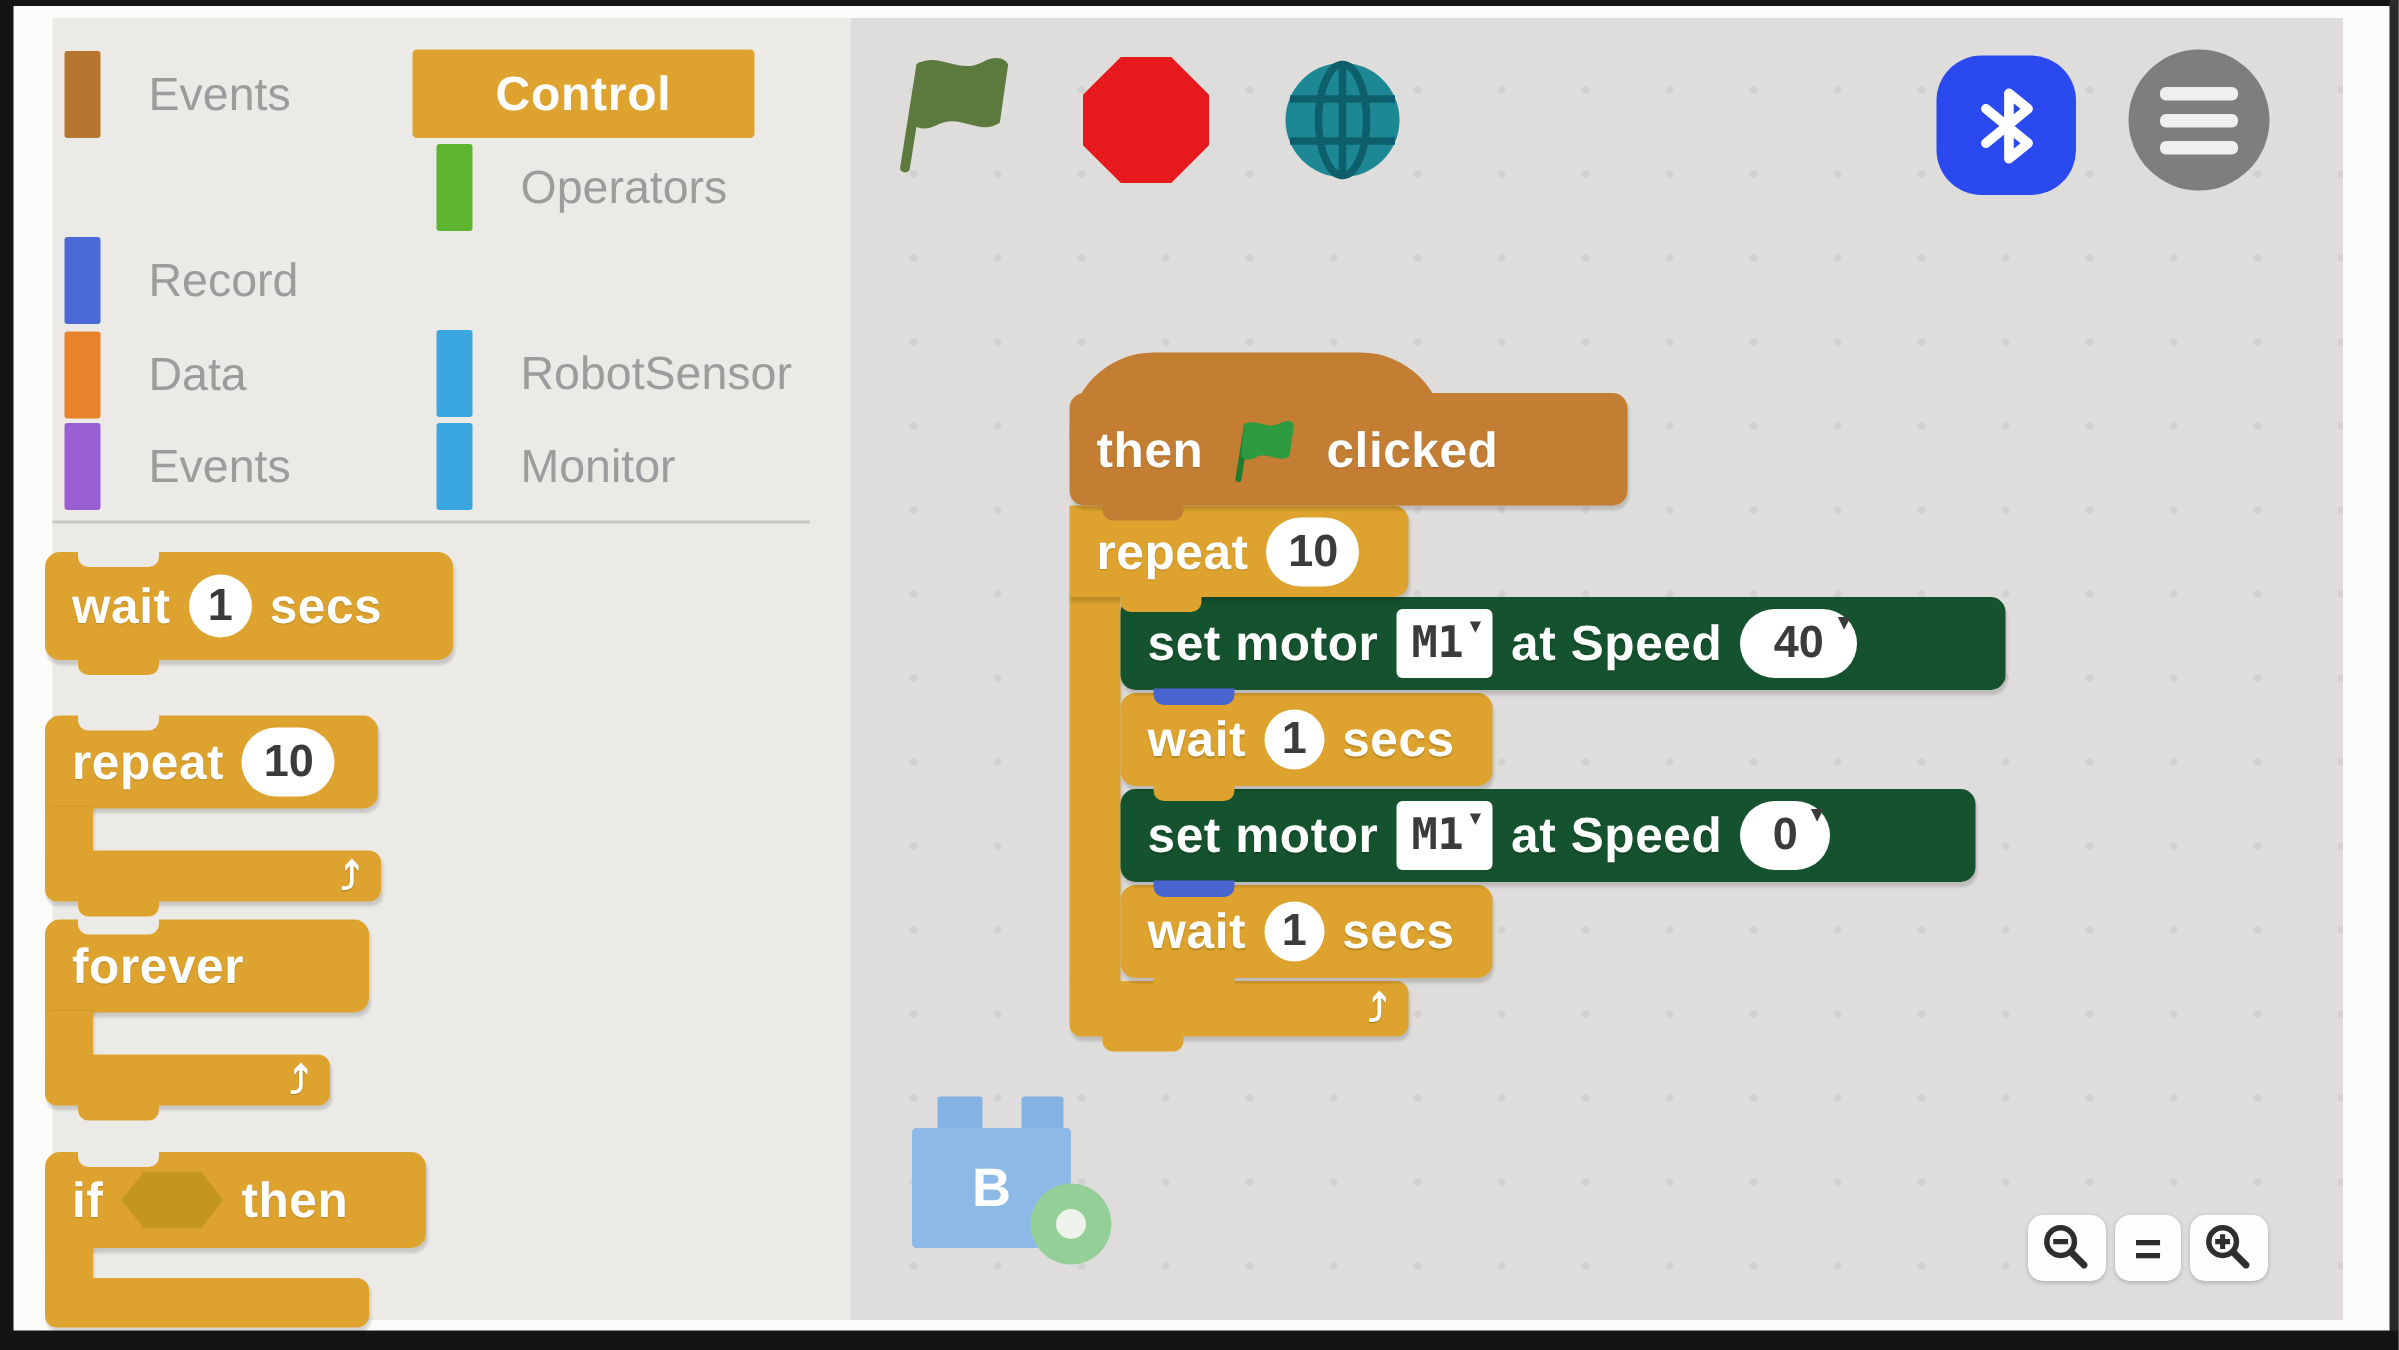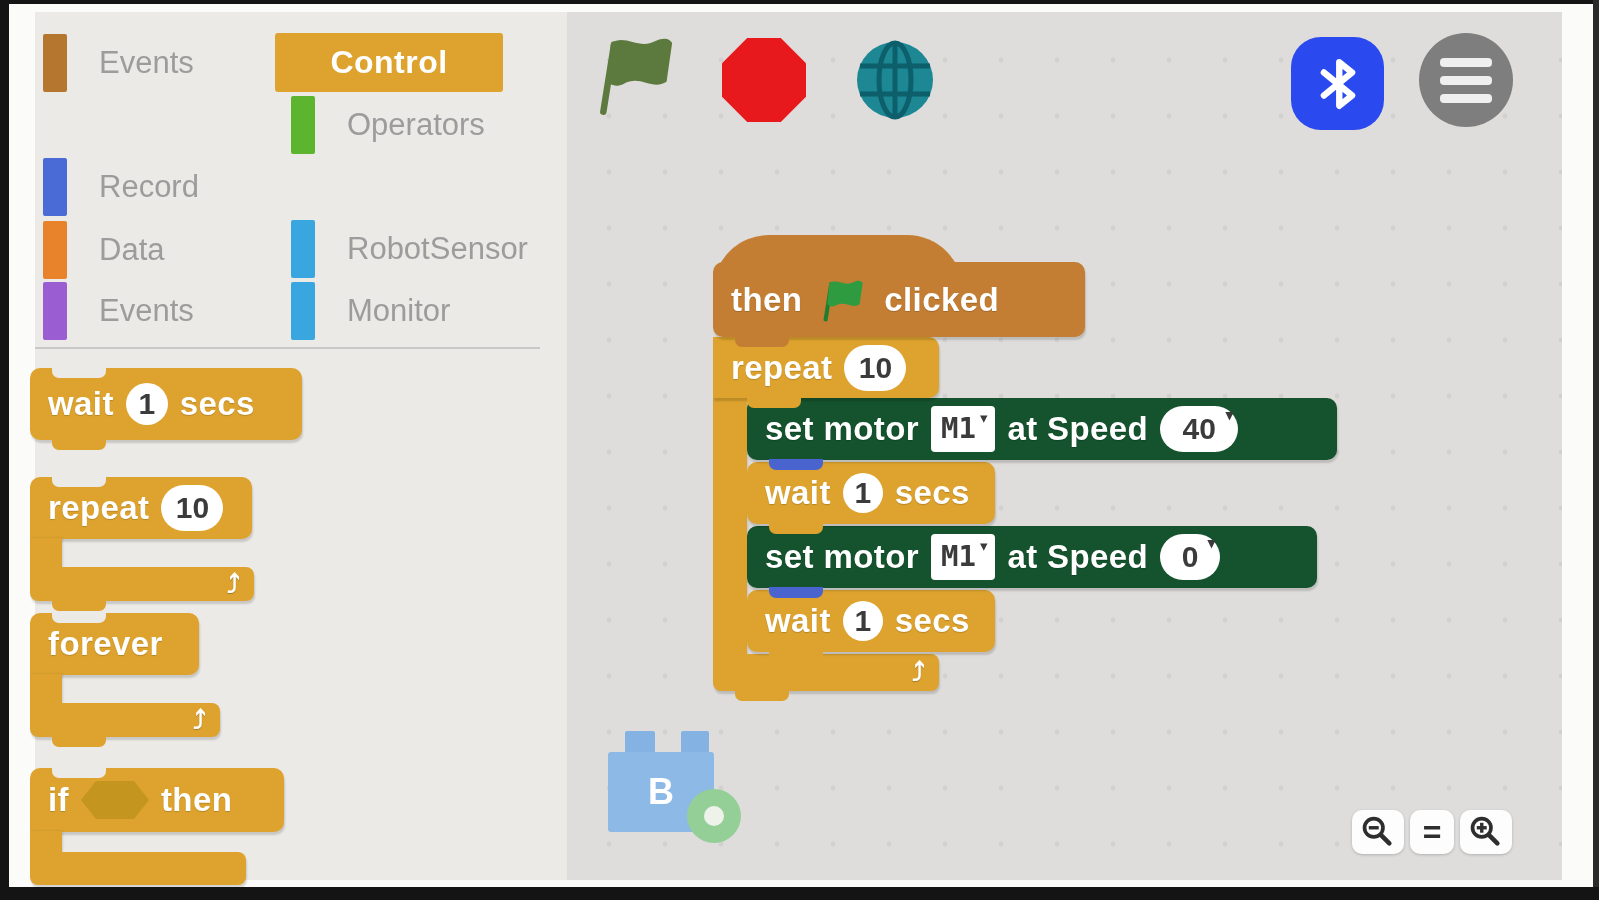--- a/index.html
+++ b/index.html
@@ -139,21 +139,21 @@
     <div class="notch"></div>
     <span class="blocktext">repeat</span>
     <span class="num-oval">10</span>
   </div>
   <div class="c-arm yellow" style="left:30px;top:538px;width:32px;height:30px;"></div>
   <div class="c-bottom yellow" style="left:30px;top:567px;width:224px;height:34px;">
     <span class="loop-arrow">⤴</span>
     <div class="tab y"></div>
   </div>
 
-  <div class="stackblock yellow" style="left:30px;top:613px;width:169px;height:62px;border-radius:10px 10px 10px 0;">
+  <div class="stackblock yellow" style="left:30px;top:613px;width:216px;height:62px;border-radius:10px 10px 10px 0;">
     <div class="notch"></div>
     <span class="blocktext">forever</span>
   </div>
   <div class="c-arm yellow" style="left:30px;top:674px;width:32px;height:30px;"></div>
   <div class="c-bottom yellow" style="left:30px;top:703px;width:190px;height:34px;">
     <span class="loop-arrow">⤴</span>
     <div class="tab y"></div>
   </div>
 
   <div class="stackblock yellow" style="left:30px;top:768px;width:254px;height:64px;border-radius:10px 10px 10px 0;">

